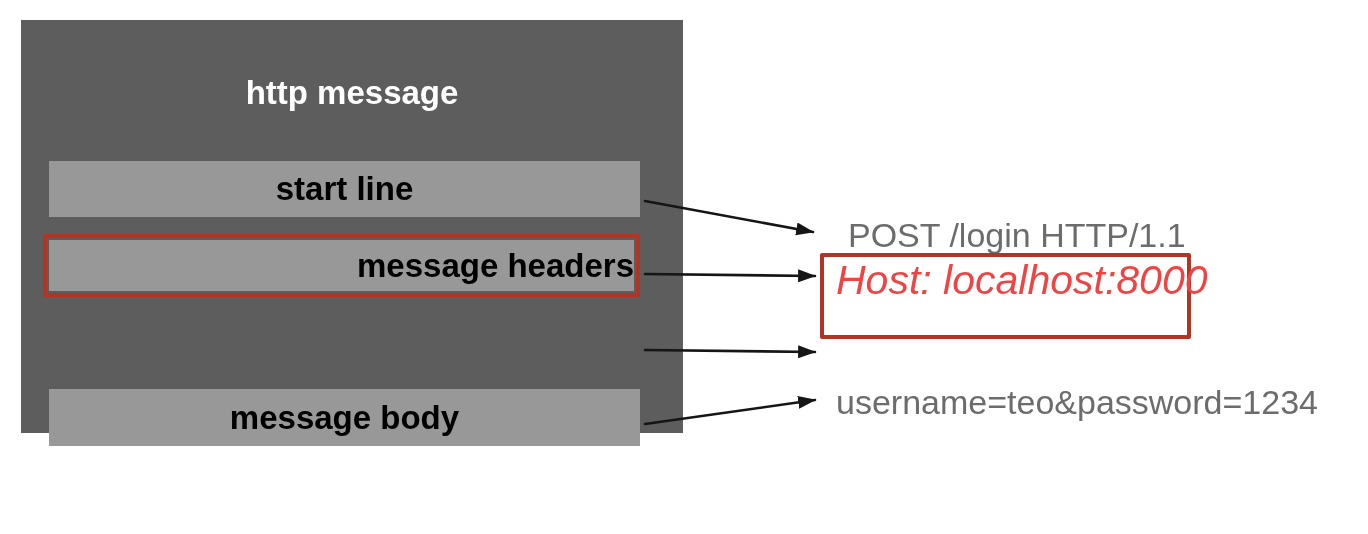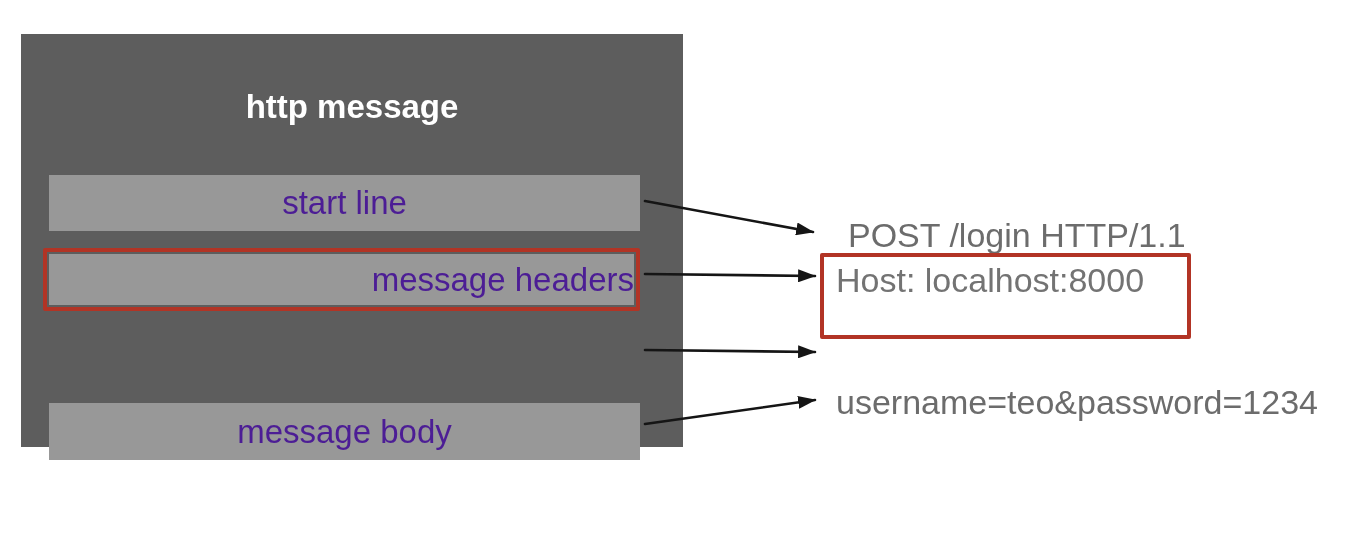--- a/index.html
+++ b/index.html
@@ -8,21 +8,21 @@
     width: 1368px;
     height: 534px;
     background: #ffffff;
     overflow: hidden;
     font-family: "Liberation Sans", "DejaVu Sans", sans-serif;
   }
 
   
   .msg-box {
     position: absolute;
-    left: 21px; top: 34px;
+    left: 21px; top: 20px;
     width: 662px; height: 413px;
     background: #5d5d5d;
   }
   .msg-box-title {
     position: absolute;
     left: 0; top: 55px; width: 100%;
     text-align: center;
     color: #ffffff;
     font-size: 33px;
     font-weight: bold;
@@ -31,23 +31,23 @@
   .bar {
     position: absolute;
     left: 28px;
     width: 591px;
     background: #989898;
     display: flex;
     align-items: center;
     justify-content: center;
   }
   .bar-label {
-    color: #4c1d95;
+    color: #000000;
     font-size: 33px;
-    font-weight: normal;
+    font-weight: bold;
     white-space: nowrap;
   }
   .bar-start-line   { top: 141px; height: 56px; }
   .bar-crlf         { top: 293px; height: 59px; }
   .bar-message-body { top: 369px; height: 57px; }
 
   .headers-highlight {
     position: absolute;
     left: 22px; top: 214px;
     width: 597px; height: 63px;
@@ -79,24 +79,25 @@
   .example-headers-box {
     position: absolute;
     left: 820px; top: 253px;
     width: 371px; height: 86px;
     box-sizing: border-box;
     border: 4px solid #b23425;
     border-radius: 2px;
     padding: 5px 10px 4px 12px;
   }
   .example-headers-box .hdr-line {
-    color: #737373;
-    font-size: 34px;
+    color: #ef4444;
+    font-size: 41px;
     line-height: 37px;
     white-space: nowrap;
+    font-style: italic;
   }
 
   
   .arrows {
     position: absolute;
     left: 0; top: 0;
     width: 1368px; height: 534px;
     pointer-events: none;
   }
   .arrows line {

